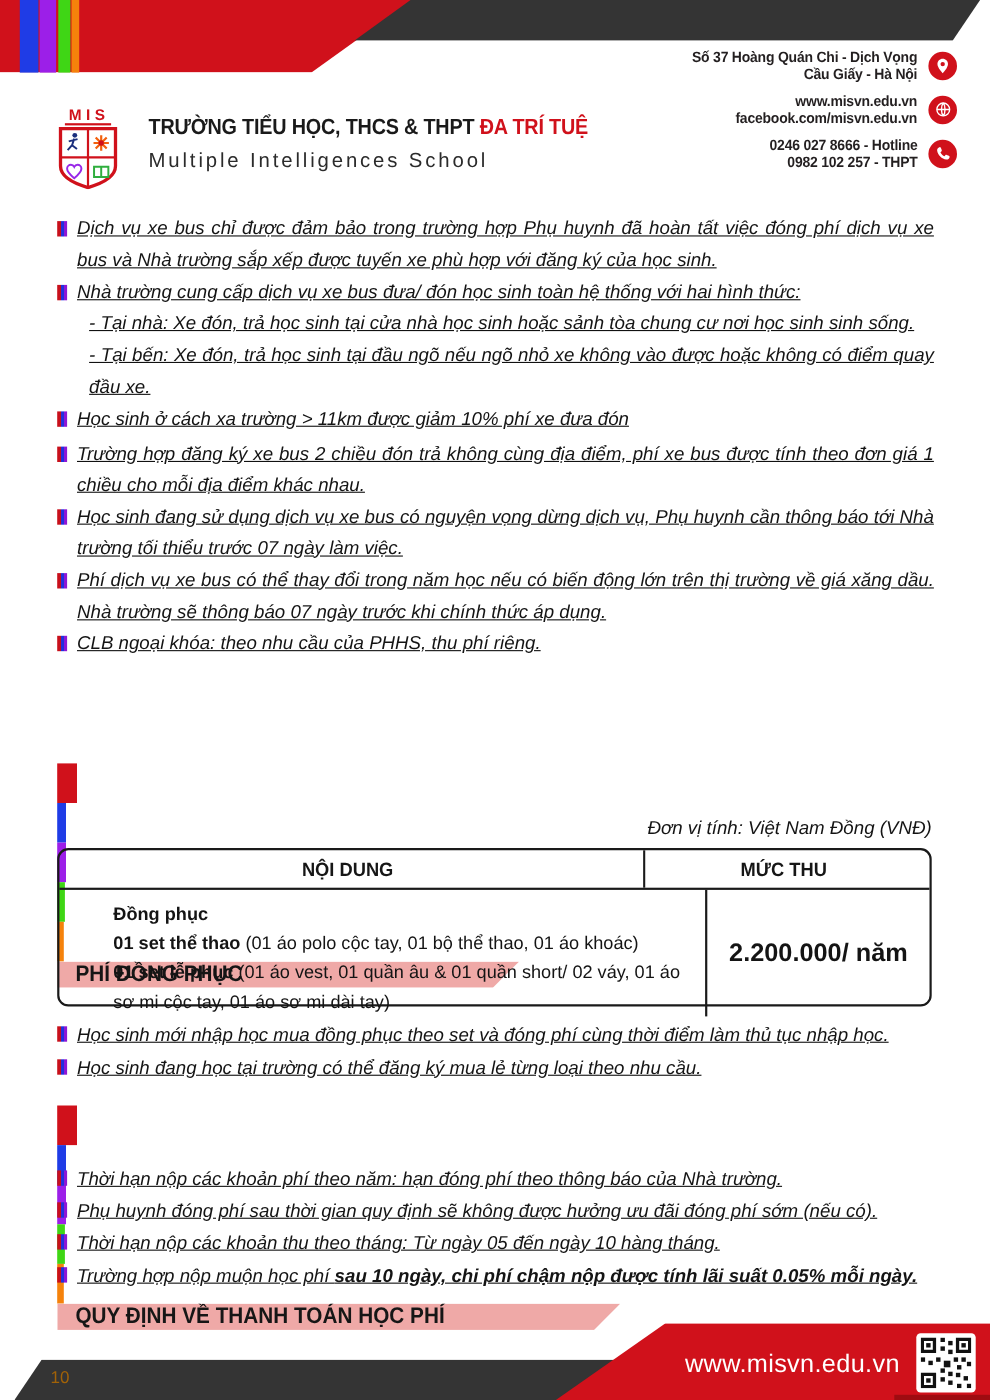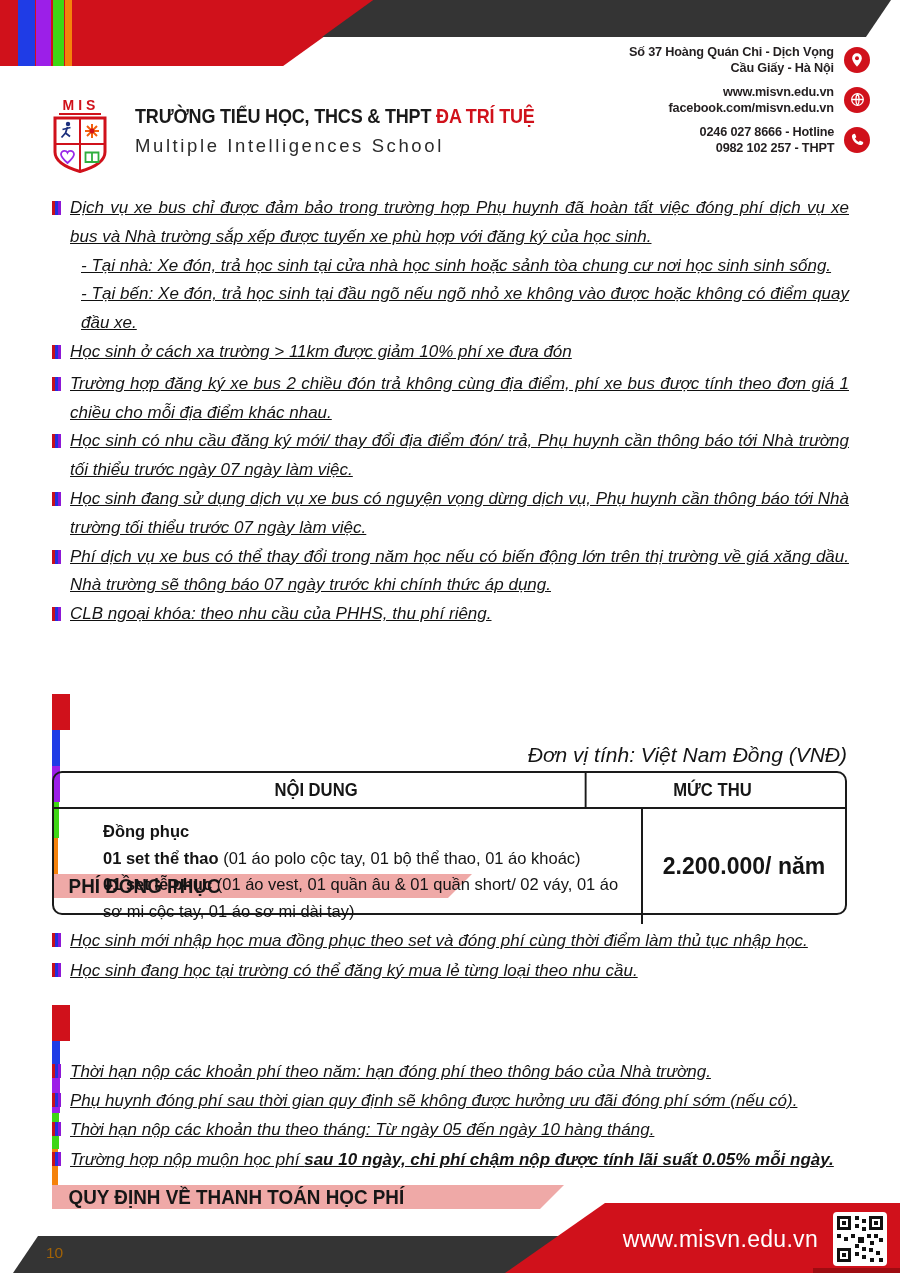--- a/index.html
+++ b/index.html
@@ -38,21 +38,21 @@
     background:linear-gradient(90deg,#c8101b 0 38%,#2230dd 38% 72%,#8d17d6 72% 100%);}
   .b-sub{padding-left:29px;font-style:italic;font-size:17px;line-height:28.8px;text-align:justify;color:#141414;}
   
   .banner{position:absolute;left:52px;height:36px;display:flex;flex-direction:column;}
   .banner .s{height:36px;flex:none;}
   .banner .pink{flex:1;background:#efa9a7;clip-path:polygon(0 0,100% 0,calc(100% - 24px) 100%,0 100%);
     display:flex;align-items:center;}
   .banner .title{font-weight:bold;font-size:20.5px;color:#161616;padding-left:18px;white-space:nowrap;
     transform:scaleX(.92);transform-origin:0 50%;}
   
-  .unit-note{position:absolute;right:53px;top:743px;font-style:italic;font-size:21px;color:#141414;margin-left:40px;}
+  .unit-note{position:absolute;right:53px;top:743px;font-style:italic;font-size:17px;color:#141414;margin-left:40px;}
   
   .fee-table{position:absolute;left:52px;top:771px;width:791px;height:140px;
     border:2.5px solid #1a1a1a;border-radius:10px;display:flex;flex-direction:column;}
   .t-head{display:flex;border-bottom:2.5px solid #1a1a1a;height:34px;flex:none;}
   .t-body{display:flex;flex:1;}
   .col-l{width:524px;flex:none;}
   .col-r{flex:1;border-left:2px solid #1a1a1a;display:flex;align-items:center;justify-content:center;}
   .th{display:flex;align-items:center;justify-content:center;font-weight:bold;font-size:17.5px;
     color:#161616;transform:scaleX(.95);}
   .cell-l{padding:9px 14px 0 25px;font-size:16.5px;line-height:26.5px;color:#141414;margin-left:24px;}
@@ -144,25 +144,25 @@
     <div class="c-icon">
       <svg width="15" height="15" viewBox="0 0 24 24">
           <path d="M6.6 2.8 C7.4 2.6 8.2 3 8.5 3.8 L9.8 7 C10.1 7.7 9.9 8.5 9.3 9 L7.9 10.1 C8.9 12.4 11.6 15.1 13.9 16.1 L15 14.7 C15.5 14.1 16.3 13.9 17 14.2 L20.2 15.5 C21 15.8 21.4 16.6 21.2 17.4 C20.7 19.6 18.7 21.2 16.4 20.9 C9.9 20 4 14.1 3.1 7.6 C2.8 5.3 4.4 3.3 6.6 2.8 Z" fill="#fff"></path>
         </svg>
     </div>
   </div>
 </div>
 
 <div class="rules">
   <div class="b-item"><span class="marker"></span><span>Dịch vụ xe bus chỉ được đảm bảo trong trường hợp Phụ huynh đã hoàn tất việc đóng phí dịch vụ xe bus và Nhà trường sắp xếp được tuyến xe phù hợp với đăng ký của học sinh.</span></div>
+  <div class="b-item"><span class="marker"></span><span>Nhà trường cung cấp dịch vụ xe bus đưa/ đón học sinh toàn hệ thống với hai hình thức:</span></div>
   <div class="b-sub">- Tại nhà: Xe đón, trả học sinh tại cửa nhà học sinh hoặc sảnh tòa chung cư nơi học sinh sinh sống.</div>
   <div class="b-sub">- Tại bến: Xe đón, trả học sinh tại đầu ngõ nếu ngõ nhỏ xe không vào được hoặc không có điểm quay đầu xe.</div>
   <div class="b-item"><span class="marker"></span><span>Học sinh ở cách xa trường &gt; 11km được giảm 10% phí xe đưa đón</span></div>
   <div class="b-item" style="margin-top:3px;"><span class="marker"></span><span>Trường hợp đăng ký xe bus 2 chiều đón trả không cùng địa điểm, phí xe bus được tính theo đơn giá 1 chiều cho mỗi địa điểm khác nhau.</span></div>
-  <div class="b-item"><span class="marker"></span><span>Học sinh có nhu cầu đăng ký mới/ thay đổi địa điểm đón/ trả, Phụ huynh cần thông báo tới Nhà trường tối thiểu trước ngày 07 ngày làm việc.</span></div>
   <div class="b-item"><span class="marker"></span><span>Học sinh đang sử dụng dịch vụ xe bus có nguyện vọng dừng dịch vụ, Phụ huynh cần thông báo tới Nhà trường tối thiểu trước 07 ngày làm việc.</span></div>
   <div class="b-item"><span class="marker"></span><span>Phí dịch vụ xe bus có thể thay đổi trong năm học nếu có biến động lớn trên thị trường về giá xăng dầu. Nhà trường sẽ thông báo 07 ngày trước khi chính thức áp dụng.</span></div>
   <div class="b-item"><span class="marker"></span><span>CLB ngoại khóa: theo nhu cầu của PHHS, thu phí riêng.</span></div>
 </div>
 
 <div class="banner" style="top:694px;width:420px;">
   <div class="s" style="width:18px;background:#d0111b;"></div>
   <div class="s" style="width:8px;background:#1f3ce6;"></div>
   <div class="s" style="width:8px;background:#9c1fe8;"></div>
   <div class="s" style="width:7px;background:#3fd615;"></div>

